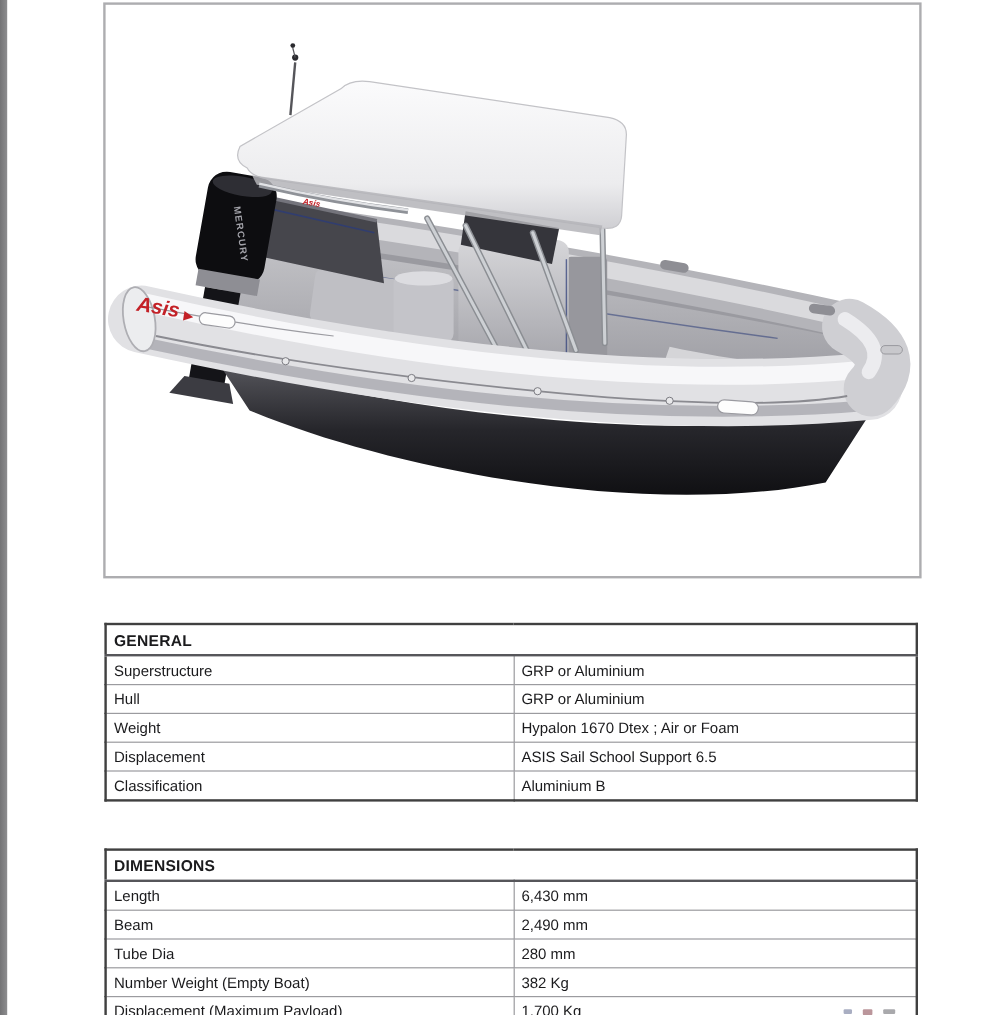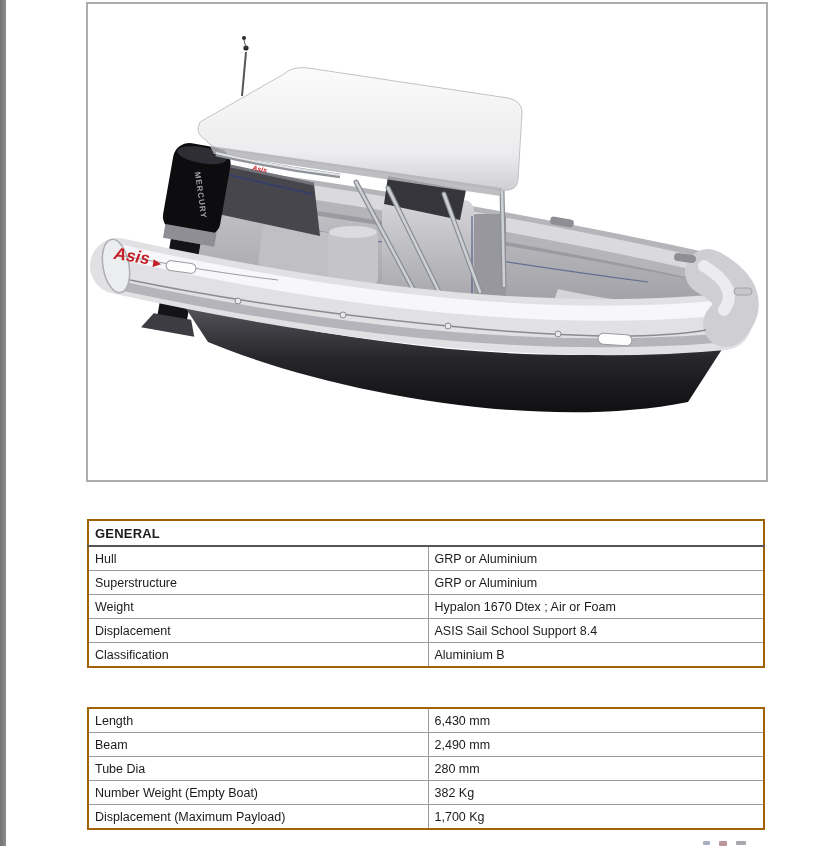--- a/index.html
+++ b/index.html
@@ -19,21 +19,21 @@
   }
   .figure-frame svg{display:block;width:678px;height:476px;}
   table.spec-table{
     position:absolute;left:87px;width:676px;
     border-collapse:collapse;table-layout:fixed;
     background:#ffffff;
     font-size:12.5px;
   }
   #general-table{top:519px;}
   #dimensions-table{top:707px;}
-  table.spec-table{border:2px solid #a16207;}
+  table.spec-table{border:2px solid #404040;}
   table.spec-table th{
     height:22px;text-align:left;padding:1px 6px;
     font-size:13px;font-weight:bold;letter-spacing:.2px;
     border:1px solid #56565a;border-bottom:2px solid #56565a;
   }
   table.spec-table td{
     height:21px;padding:1px 6px;font-weight:400;
     border:1px solid #9b9b9f;white-space:nowrap;overflow:hidden;
   }
   .footer-marks{
@@ -179,48 +179,51 @@
 <table class="spec-table" id="general-table">
   <colgroup>
       <col style="width:340px">
       <col style="width:336px">
     </colgroup>
   <tbody>
       <tr>
     <th colspan="2">GENERAL</th>
   </tr>
   <tr>
+    <td>Superstructure</td>
+    <td>GRP or Aluminium</td>
+  </tr>
+  <tr>
     <td>Hull</td>
     <td>GRP or Aluminium</td>
   </tr>
   <tr>
-    <td>Superstructure</td>
-    <td>GRP or Aluminium</td>
-  </tr>
-  <tr>
     <td>Weight</td>
     <td>Hypalon 1670 Dtex ; Air or Foam</td>
   </tr>
   <tr>
     <td>Displacement</td>
-    <td>ASIS Sail School Support 8.4</td>
+    <td>ASIS Sail School Support 6.5</td>
   </tr>
   <tr>
     <td>Classification</td>
     <td>Aluminium B</td>
   </tr>
 </tbody>
   </table>
 
 <table class="spec-table" id="dimensions-table">
   <colgroup>
       <col style="width:340px">
       <col style="width:336px">
     </colgroup>
   <tbody>
+      <tr>
+    <th colspan="2">DIMENSIONS</th>
+  </tr>
   <tr>
     <td>Length</td>
     <td>6,430 mm</td>
   </tr>
   <tr>
     <td>Beam</td>
     <td>2,490 mm</td>
   </tr>
   <tr>
     <td>Tube Dia</td>

